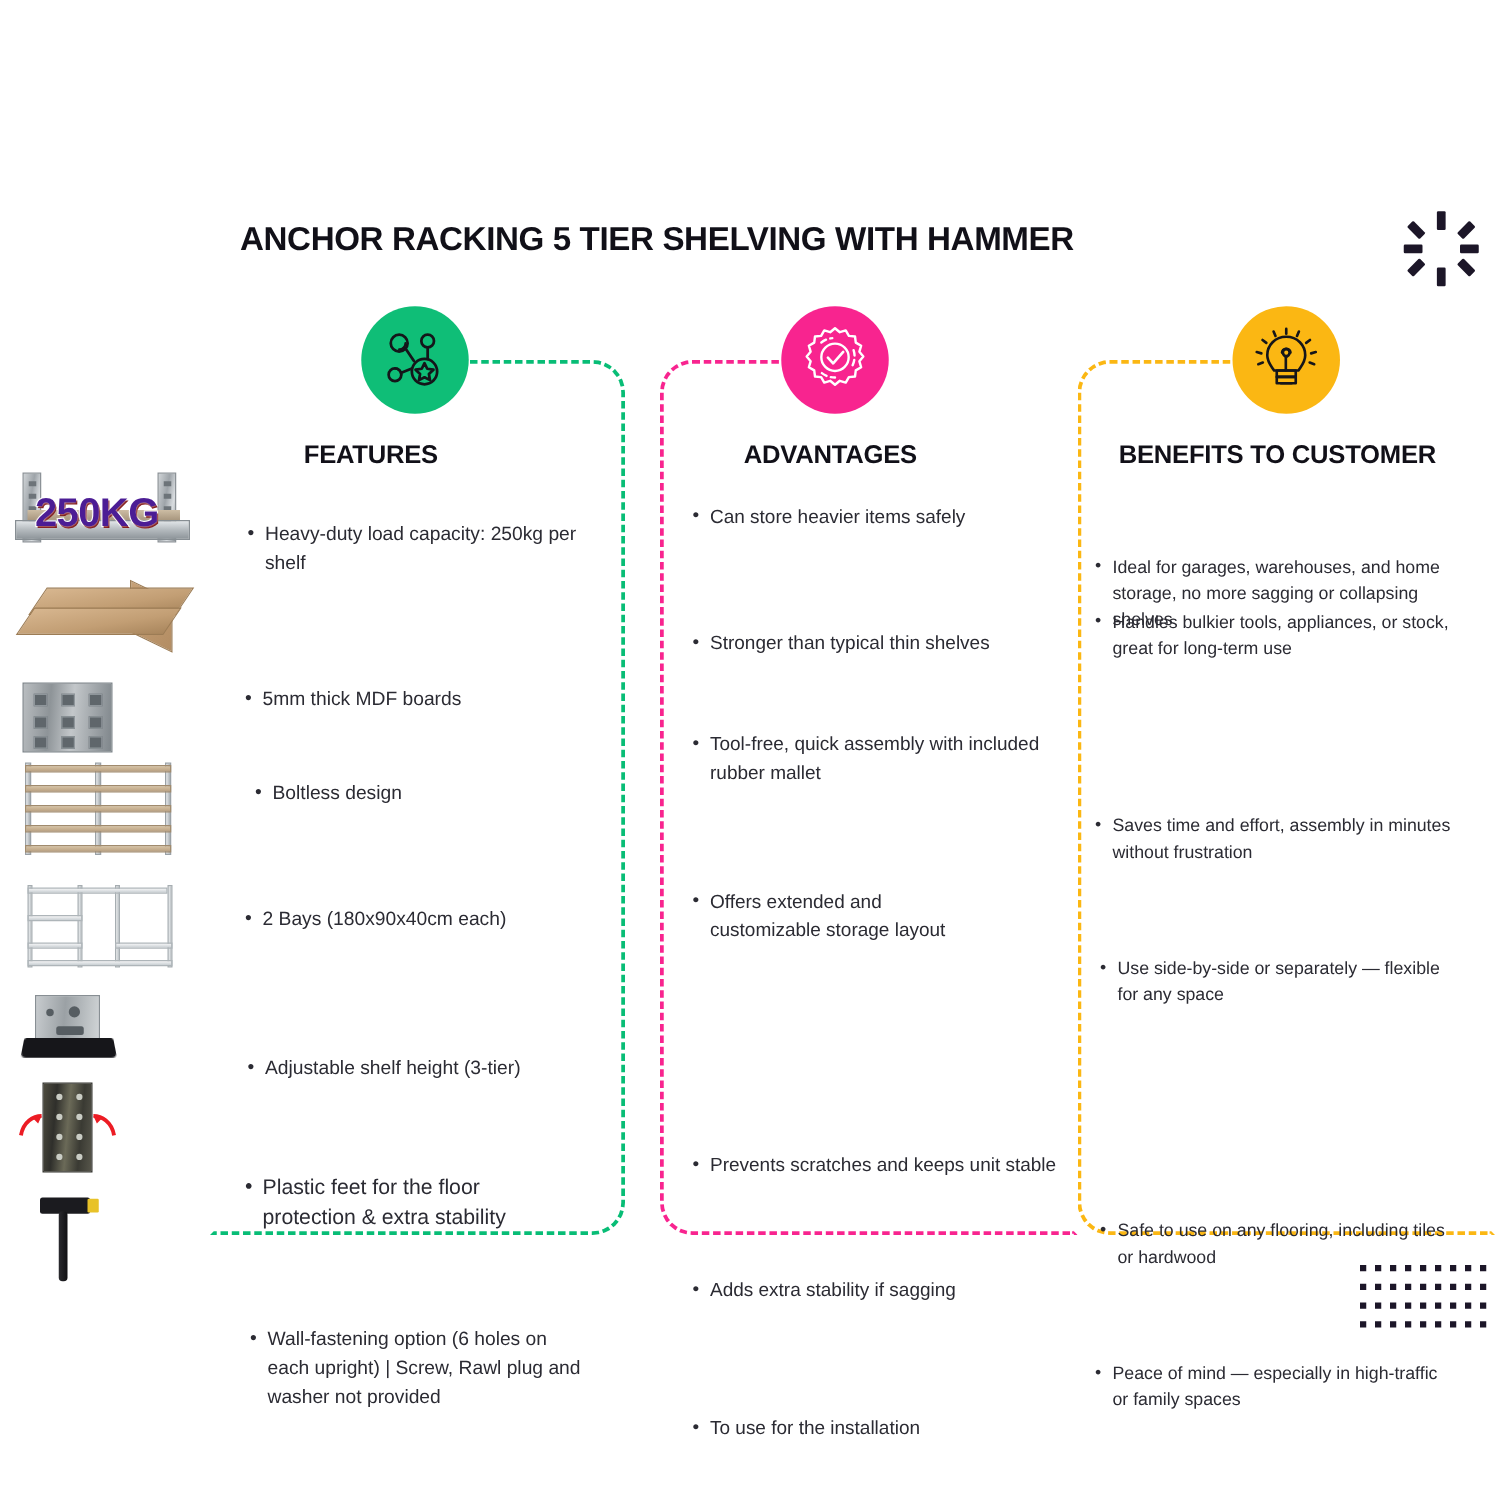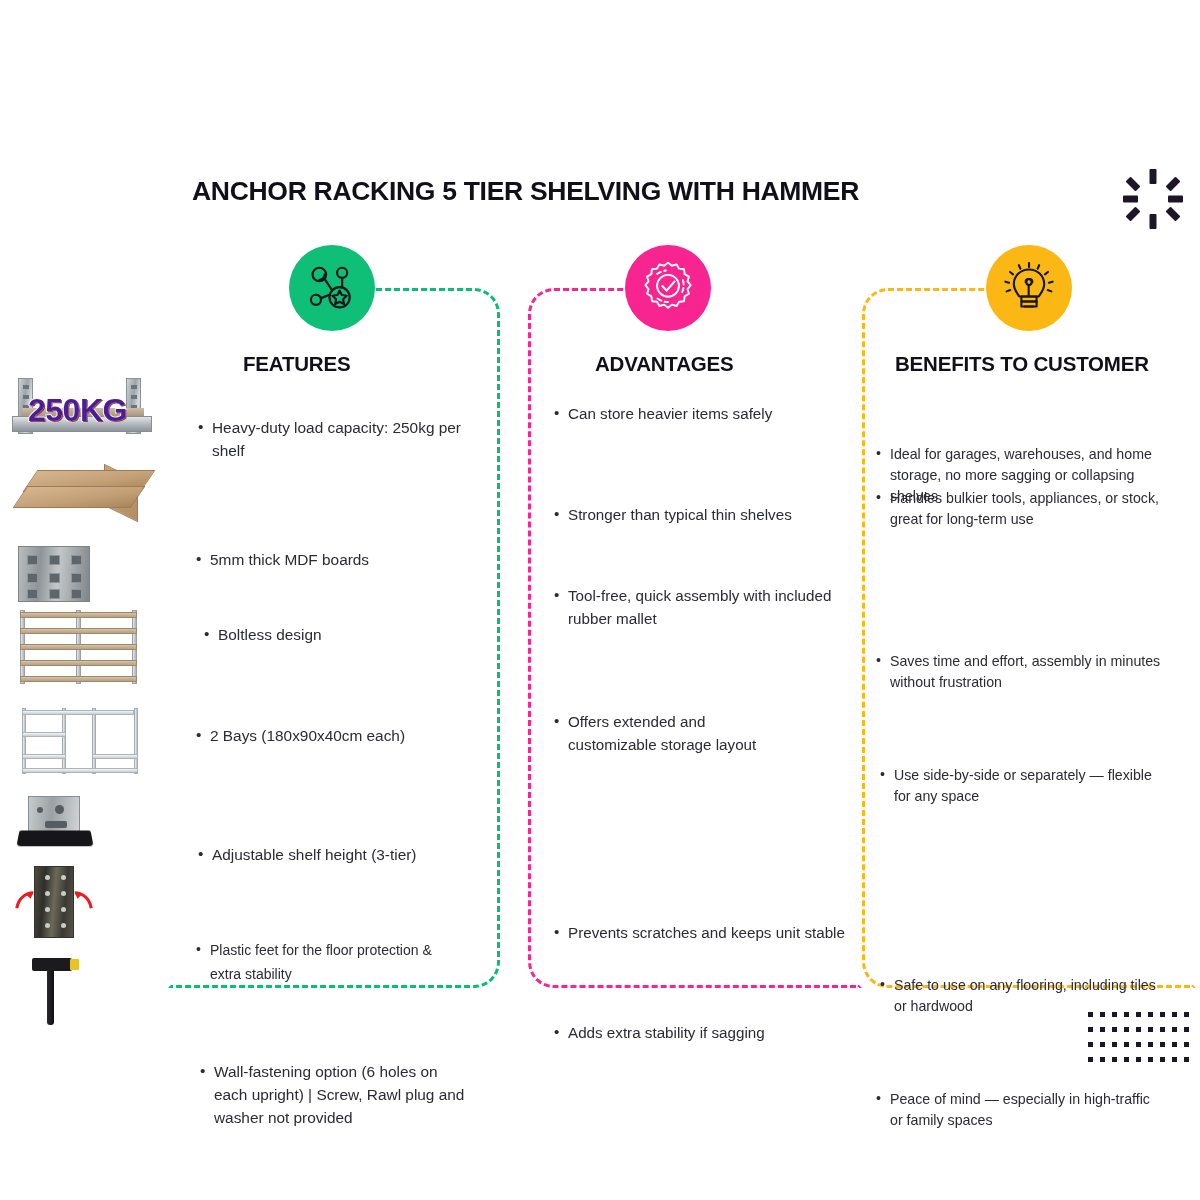--- a/index.html
+++ b/index.html
@@ -535,32 +535,33 @@
   <div class="col-head head-features">FEATURES</div>
   <div class="col-head head-adv">ADVANTAGES</div>
   <div class="col-head head-benefits">BENEFITS TO CUSTOMER</div>
 
   <ul class="col-list list-features">
     <li class="li-abs" style="top:0px;left:0">Heavy-duty load capacity: 250kg per shelf</li>
     <li class="li-abs" style="top:86px;left:-2px">5mm thick MDF boards</li>
     <li class="li-abs" style="top:138px;left:6px">Boltless design</li>
     <li class="li-abs" style="top:216px;left:-2px">2 Bays (180x90x40cm each)</li>
     <li class="li-abs" style="top:312px;left:0">Adjustable shelf height (3-tier)</li>
-    <li class="li-abs" style="top:384px;left:-2px;width:250px;font-size:14px;line-height:24px">Plastic feet for the floor protection &amp; extra stability</li>
+    <li class="li-abs" style="top:384px;left:-2px;width:250px;font-size:17px;line-height:24px">Plastic feet for the floor protection &amp; extra stability</li>
     <li class="li-abs" style="top:458px;left:2px;width:260px">Wall-fastening option (6 holes on each upright) | Screw, Rawl plug and washer not provided</li>
 
   </ul>
 
   <ul class="col-list list-adv">
     <li class="li-abs" style="top:0px">Can store heavier items safely</li>
     <li class="li-abs" style="top:78px;width:230px">Stronger than typical thin shelves</li>
     <li class="li-abs" style="top:136px">Tool-free, quick assembly with included rubber mallet</li>
     <li class="li-abs" style="top:216px;width:230px">Offers extended and customizable storage layout</li>
     <li class="li-abs" style="top:381px">Prevents scratches and keeps unit stable</li>
     <li class="li-abs" style="top:458px">Adds extra stability if sagging</li>
+    <li class="li-abs" style="top:545px">To use for the installation</li>
   </ul>
 
   <ul class="col-list list-benefits">
     <li class="li-abs" style="top:86px;width:286px">Handles bulkier tools, appliances, or stock, great for long-term use</li>
     <li class="li-abs" style="top:0px;width:262px">Ideal for garages, warehouses, and home storage, no more sagging or collapsing shelves</li>
     <li class="li-abs" style="top:144px;width:282px">Saves time and effort, assembly in minutes without frustration</li>
     <li class="li-abs" style="top:216px;left:4px;width:276px">Use side-by-side or separately — flexible for any space</li>
     <li class="li-abs" style="top:384px;left:4px;width:278px">Safe to use on any flooring, including tiles or hardwood</li>
     <li class="li-abs" style="top:456px;width:272px">Peace of mind — especially in high-traffic or family spaces</li>
 

